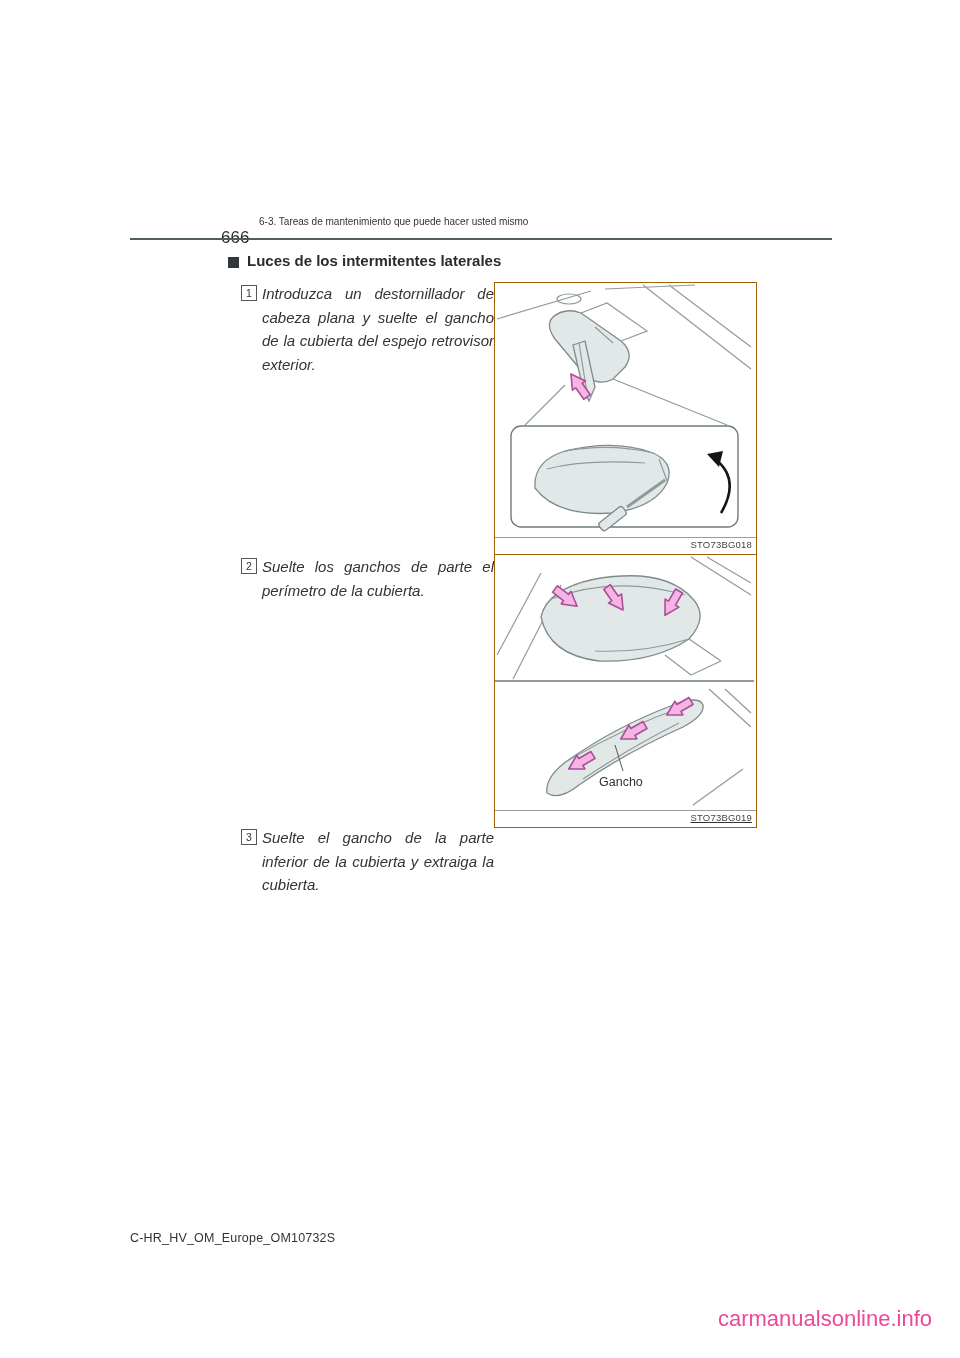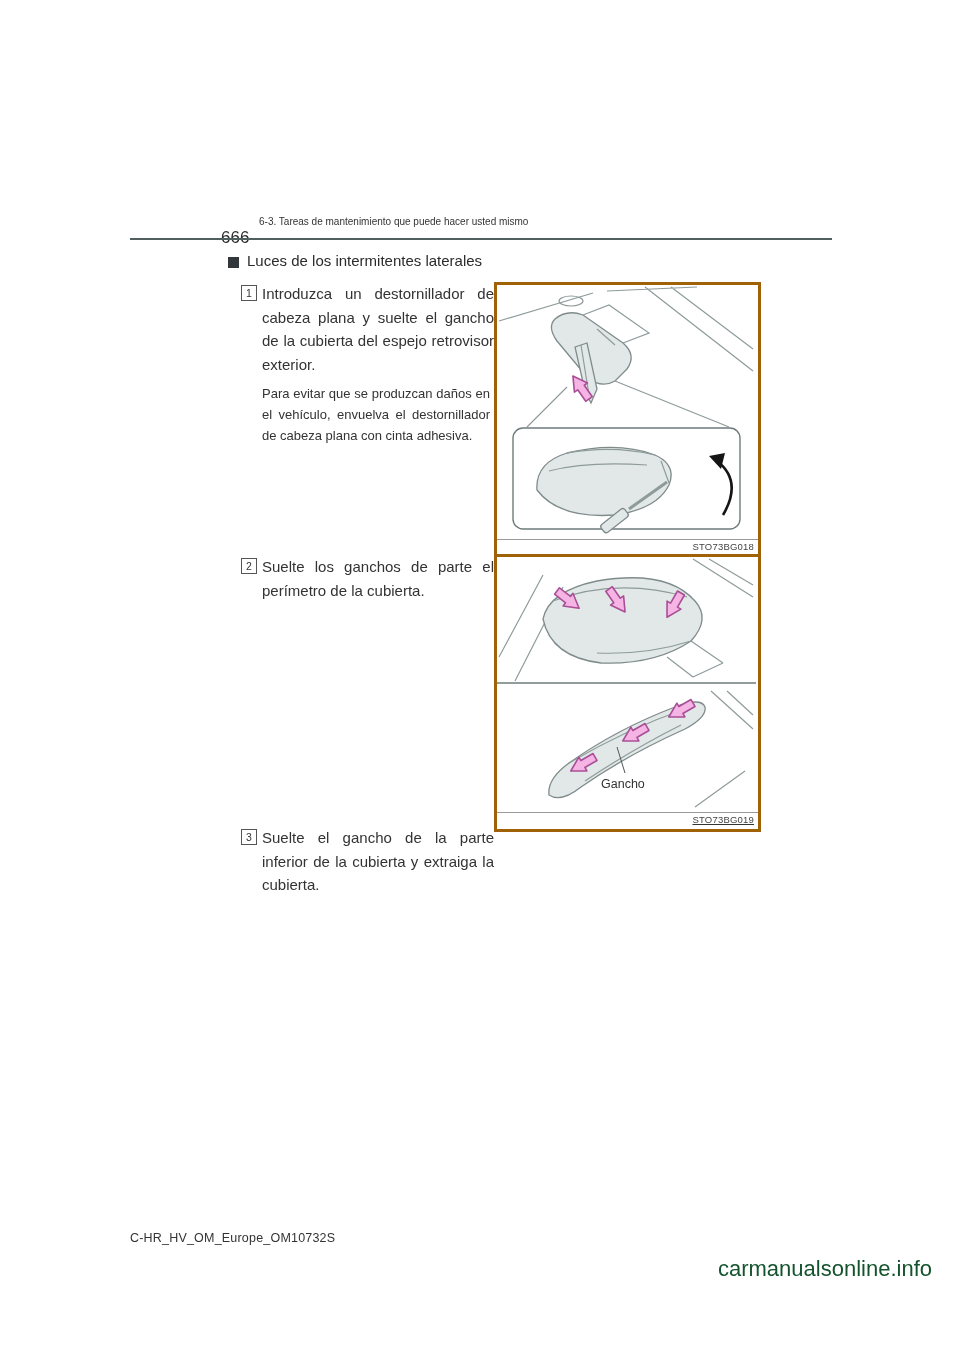--- a/index.html
+++ b/index.html
@@ -8,72 +8,71 @@
     font-family:"Liberation Sans",sans-serif;color:#333;overflow:hidden;
     margin:0 auto;
   }
   .abs{position:absolute;}
   
   .page-number{left:221px;top:228px;font-size:17px;font-weight:normal;color:#2b2b2b;}
   .page-header-title{left:259px;top:216px;font-size:10px;color:#333;}
   .header-rule{left:130px;top:238px;width:702px;height:2px;background:#51605f;}
   
   .section-bullet{left:228px;top:257px;width:11px;height:11px;background:#32373c;}
-  .section-title{left:247px;top:252px;font-size:15px;font-weight:normal;color:#2b2b2b;}
+  .section-title{left:247px;top:252px;font-size:15px;font-weight:bold;color:#2b2b2b;}
   
   .step{width:232px;}
   .step-num{
     position:absolute;left:-21px;top:3px;width:14px;height:14px;
     border:1px solid #555;font-size:10.5px;line-height:14px;text-align:center;
     color:#333;background:#fff;
   }
-  .step-text{font-size:15px;line-height:23.5px;text-align:justify;color:#333;margin:0;}
+  .step-text{font-size:15px;line-height:23.5px;text-align:justify;color:#333;margin:0;font-style:italic;}
   .step-note{font-size:13px;line-height:21px;text-align:justify;color:#333;margin:7px 0 0 0;width:228px;}
   #step1{left:262px;top:282px;}
   #step2{left:262px;top:555px;}
   #step3{left:262px;top:826px;}
   
-  .figure{border:3px solid #a16207;background:#fff;width:261px;}
+  .figure{border:1px solid #a16207;background:#fff;width:261px;}
   #fig1{left:494px;top:282px;}
   #fig2{left:494px;top:554px;text-decoration:underline;}
   #fig3{left:494px;top:826px;}
   .fig-caption{
     border-top:1px solid #9b9b9b;height:15px;font-size:9.5px;color:#444;
     text-align:right;padding:1px 4px 0 0;letter-spacing:.2px;
   }
   
   .art{stroke:#8f9b9b;fill:none;stroke-width:1.2px;}
   .fillshape{fill:#e2e8e8;stroke:#7f8b8b;stroke-width:1.3px;}
   .inset{fill:#fff;stroke:#6f7b7b;stroke-width:1.4px;}
   .parrow{fill:#f5b4e4;stroke:#a94f97;stroke-width:1.6px;stroke-linejoin:round;}
   .dash{stroke:#555;stroke-width:1.2px;stroke-dasharray:5 4;fill:none;}
   .blk{stroke:#151515;fill:none;stroke-width:2.6px;}
   .blkhead{fill:#151515;stroke:none;}
   .leader{stroke:#555;stroke-width:1px;fill:none;}
   .figlabel{font-family:"Liberation Sans",sans-serif;font-size:12.5px;fill:#333;}
   
   .footer-code{left:130px;top:1231px;font-size:12.5px;color:#333;letter-spacing:.2px;text-align:center;}
-  .watermark{right:28px;top:1256px;font-size:22px;color:#14532d;}
+  .watermark{right:28px;top:1306px;font-size:22px;color:#ec4899;}
 </style>
 </head>
 <body>
 
 <div class="page">
 
   <div class="abs page-number">666</div>
   <div class="abs page-header-title">6-3. Tareas de mantenimiento que puede hacer usted mismo</div>
   <div class="abs header-rule"></div>
 
   <div class="abs section-bullet"></div>
   <div class="abs section-title">Luces de los intermitentes laterales</div>
 
   <div class="abs step" id="step1">
     <span class="step-num">1</span>
     <p class="step-text">Introduzca un destornillador de cabeza plana y suelte el gancho de la cubierta del espejo retrovisor exterior.</p>
-    <p class="step-note">Para evitar que se produzcan daños en el vehículo, envuelva el destornillador de cabeza plana con cinta adhesiva.</p>
   </div>
 
   <div class="abs figure" id="fig1">
     <svg width="259" height="250" viewBox="0 0 259 250">
 
       <path class="art" d="M148 2 L256 86 M174 2 L256 64 M2 36 L96 8 M110 6 L200 2"></path>
       <ellipse class="art" cx="74" cy="16" rx="12" ry="5"></ellipse>
 
       <path class="fillshape" d="M58 34 Q70 24 86 30 L126 58 Q140 70 130 84 L118 96 Q104 104 90 92 L60 56 Q50 42 58 34 Z"></path>
       <path class="art" d="M86 30 L112 20 L152 48 L126 58 M100 44 L118 60"></path>

